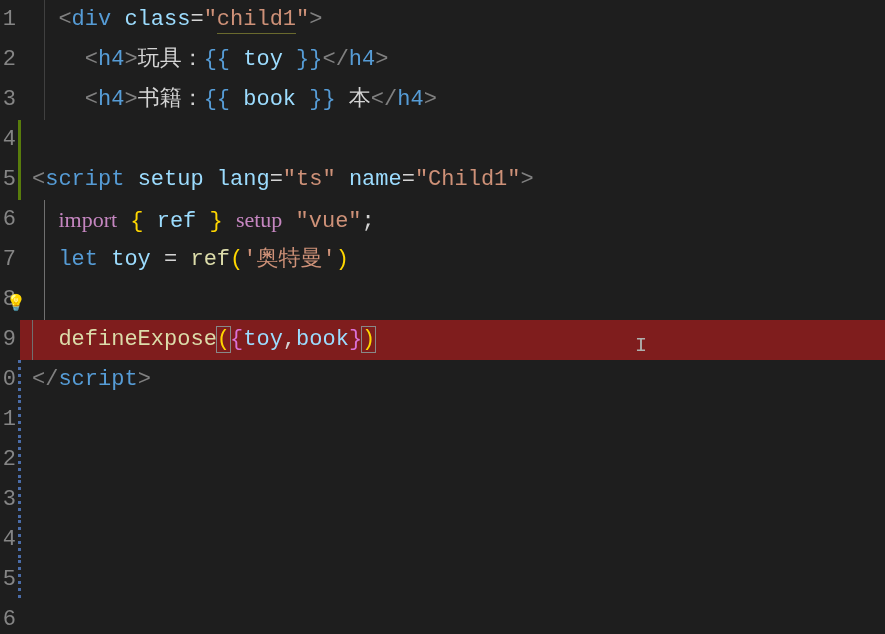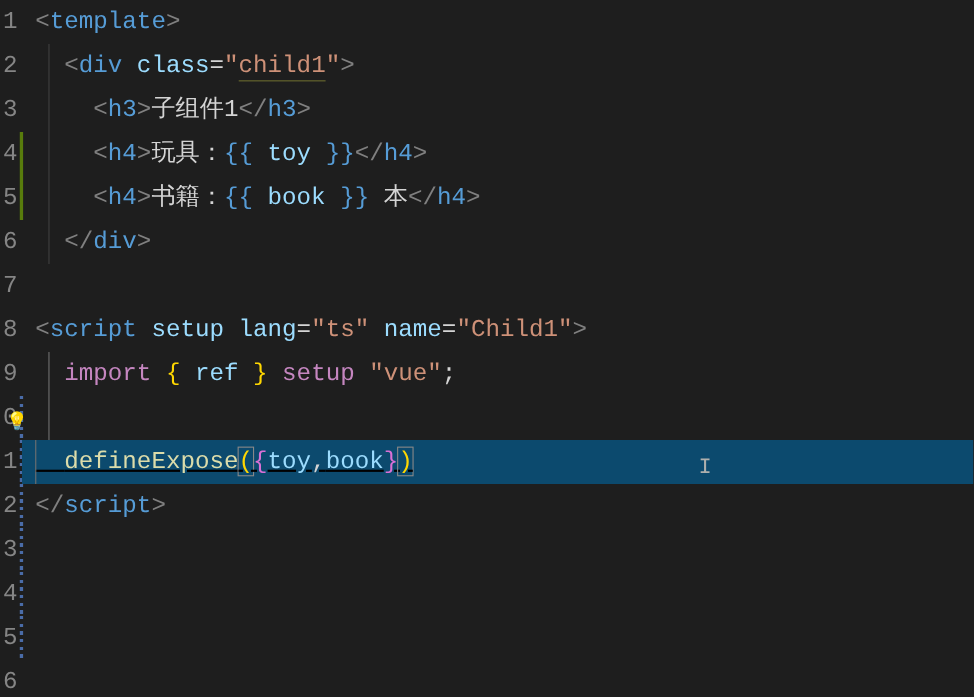--- a/index.html
+++ b/index.html
@@ -69,24 +69,23 @@
 .indent-guide {
   position: absolute;
   top: 0;
   bottom: 0;
   width: 1px;
   background: #404040;
 }
 .active-guide { background: #707070; }
 .ig1 { left: 12px; }
 .current-line {
-  background: #0c4a6e;
+  background: #7f1d1d;
   margin-left: -12px;
   padding-left: 12px;
-  text-decoration: underline;
 }
 .bulb {
   position: absolute;
   left: -26px;
   top: 10px;
   color: #ffcc00;
   font-size: 16px;
 }
 .cursor-beam {
   position: absolute;
@@ -105,21 +104,21 @@
 
 
 .c-tag { color: #808080; }         
 .c-tagname { color: #569cd6; }     
 .c-attr { color: #9cdcfe; }        
 .c-eq { color: #d4d4d4; }
 .c-str { color: #ce9178; }         
 .c-text { color: #d4d4d4; }        
 .c-delim { color: #569cd6; }       
 .c-var { color: #9cdcfe; }         
-.c-kw { color: #c586c0; }          
+.c-kw { color: #c586c0; font-family: Liberation Serif, serif; }          
 .c-kw2 { color: #569cd6; }         
 .c-fn { color: #dcdcaa; }
 .c-y { color: #ffd700; }           
 .c-p { color: #da70d6; }           
 .c-num { color: #b5cea8; }
 .c-punc { color: #d4d4d4; }
 .c-cmt { color: #6a9955; }
 </style>
 </head>
 <body>
@@ -178,40 +177,38 @@
     <div class="gutter-line">
         <span class="gutter-num">5</span>
         <div class="dotted-bar"></div>
       </div>
     <div class="gutter-line">
         <span class="gutter-num">6</span>
       </div>
   </div>
 
   <div class="code-area">
-    <div class="line"><span class="c-tag">&lt;</span><span class="c-tagname">template</span><span class="c-tag">&gt;</span></div>
 
     <div class="line"><span class="indent-guide ig1"></span>  <span class="c-tag">&lt;</span><span class="c-tagname">div</span><span> </span><span class="c-attr">class</span><span class="c-eq">=</span><span class="c-str">"</span><span class="c-str underline-warn">child1</span><span class="c-str">"</span><span class="c-tag">&gt;</span></div>
 
-    <div class="line"><span class="indent-guide ig1"></span>    <span class="c-tag">&lt;</span><span class="c-tagname">h3</span><span class="c-tag">&gt;</span><span class="c-text">子组件1</span><span class="c-tag">&lt;/</span><span class="c-tagname">h3</span><span class="c-tag">&gt;</span></div>
 
     <div class="line"><span class="indent-guide ig1"></span>    <span class="c-tag">&lt;</span><span class="c-tagname">h4</span><span class="c-tag">&gt;</span><span class="c-text">玩具：</span><span class="c-delim">{{</span><span> </span><span class="c-var">toy</span><span> </span><span class="c-delim">}}</span><span class="c-tag">&lt;/</span><span class="c-tagname">h4</span><span class="c-tag">&gt;</span></div>
 
     <div class="line"><span class="indent-guide ig1"></span>    <span class="c-tag">&lt;</span><span class="c-tagname">h4</span><span class="c-tag">&gt;</span><span class="c-text">书籍：</span><span class="c-delim">{{</span><span> </span><span class="c-var">book</span><span> </span><span class="c-delim">}}</span><span class="c-text"> 本</span><span class="c-tag">&lt;/</span><span class="c-tagname">h4</span><span class="c-tag">&gt;</span></div>
 
-    <div class="line"><span class="indent-guide ig1"></span>  <span class="c-tag">&lt;/</span><span class="c-tagname">div</span><span class="c-tag">&gt;</span></div>
 
 
     <div class="line"></div>
 
     <div class="line"><span class="c-tag">&lt;</span><span class="c-tagname">script</span><span> </span><span class="c-attr">setup</span><span> </span><span class="c-attr">lang</span><span class="c-eq">=</span><span class="c-str">"</span><span class="c-str">ts</span><span class="c-str">"</span><span> </span><span class="c-attr">name</span><span class="c-eq">=</span><span class="c-str">"</span><span class="c-str">Child1</span><span class="c-str">"</span><span class="c-tag">&gt;</span></div>
 
     <div class="line"><span class="indent-guide ig1 active-guide"></span>  <span class="c-kw">import</span><span> </span><span class="c-y">{</span><span> </span><span class="c-var">ref</span><span> </span><span class="c-y">}</span><span> </span><span class="c-kw">setup</span><span> </span><span class="c-str">"vue"</span><span class="c-punc">;</span></div>
 
 
+    <div class="line"><span class="indent-guide ig1 active-guide"></span>  <span class="c-kw2">let</span><span> </span><span class="c-var">toy</span><span> </span><span class="c-eq">=</span><span> </span><span class="c-fn">ref</span><span class="c-y">(</span><span class="c-str">'奥特曼'</span><span class="c-y">)</span></div>
 
 
     <div class="line"><span class="indent-guide ig1 active-guide"></span><span class="bulb">💡</span>  </div>
 
     <div class="line current-line"><span class="indent-guide ig1 active-guide"></span>  <span class="c-fn">defineExpose</span><span class="c-y bracket-match">(</span><span class="c-p">{</span><span class="c-var">toy</span><span class="c-punc">,</span><span class="c-var">book</span><span class="c-p">}</span><span class="c-y bracket-match">)</span><span class="cursor-beam" style="left:615px;top:8px;">I</span></div>
 
     <div class="line"><span class="c-tag">&lt;/</span><span class="c-tagname">script</span><span class="c-tag">&gt;</span></div>
   </div>
 </div>
 

